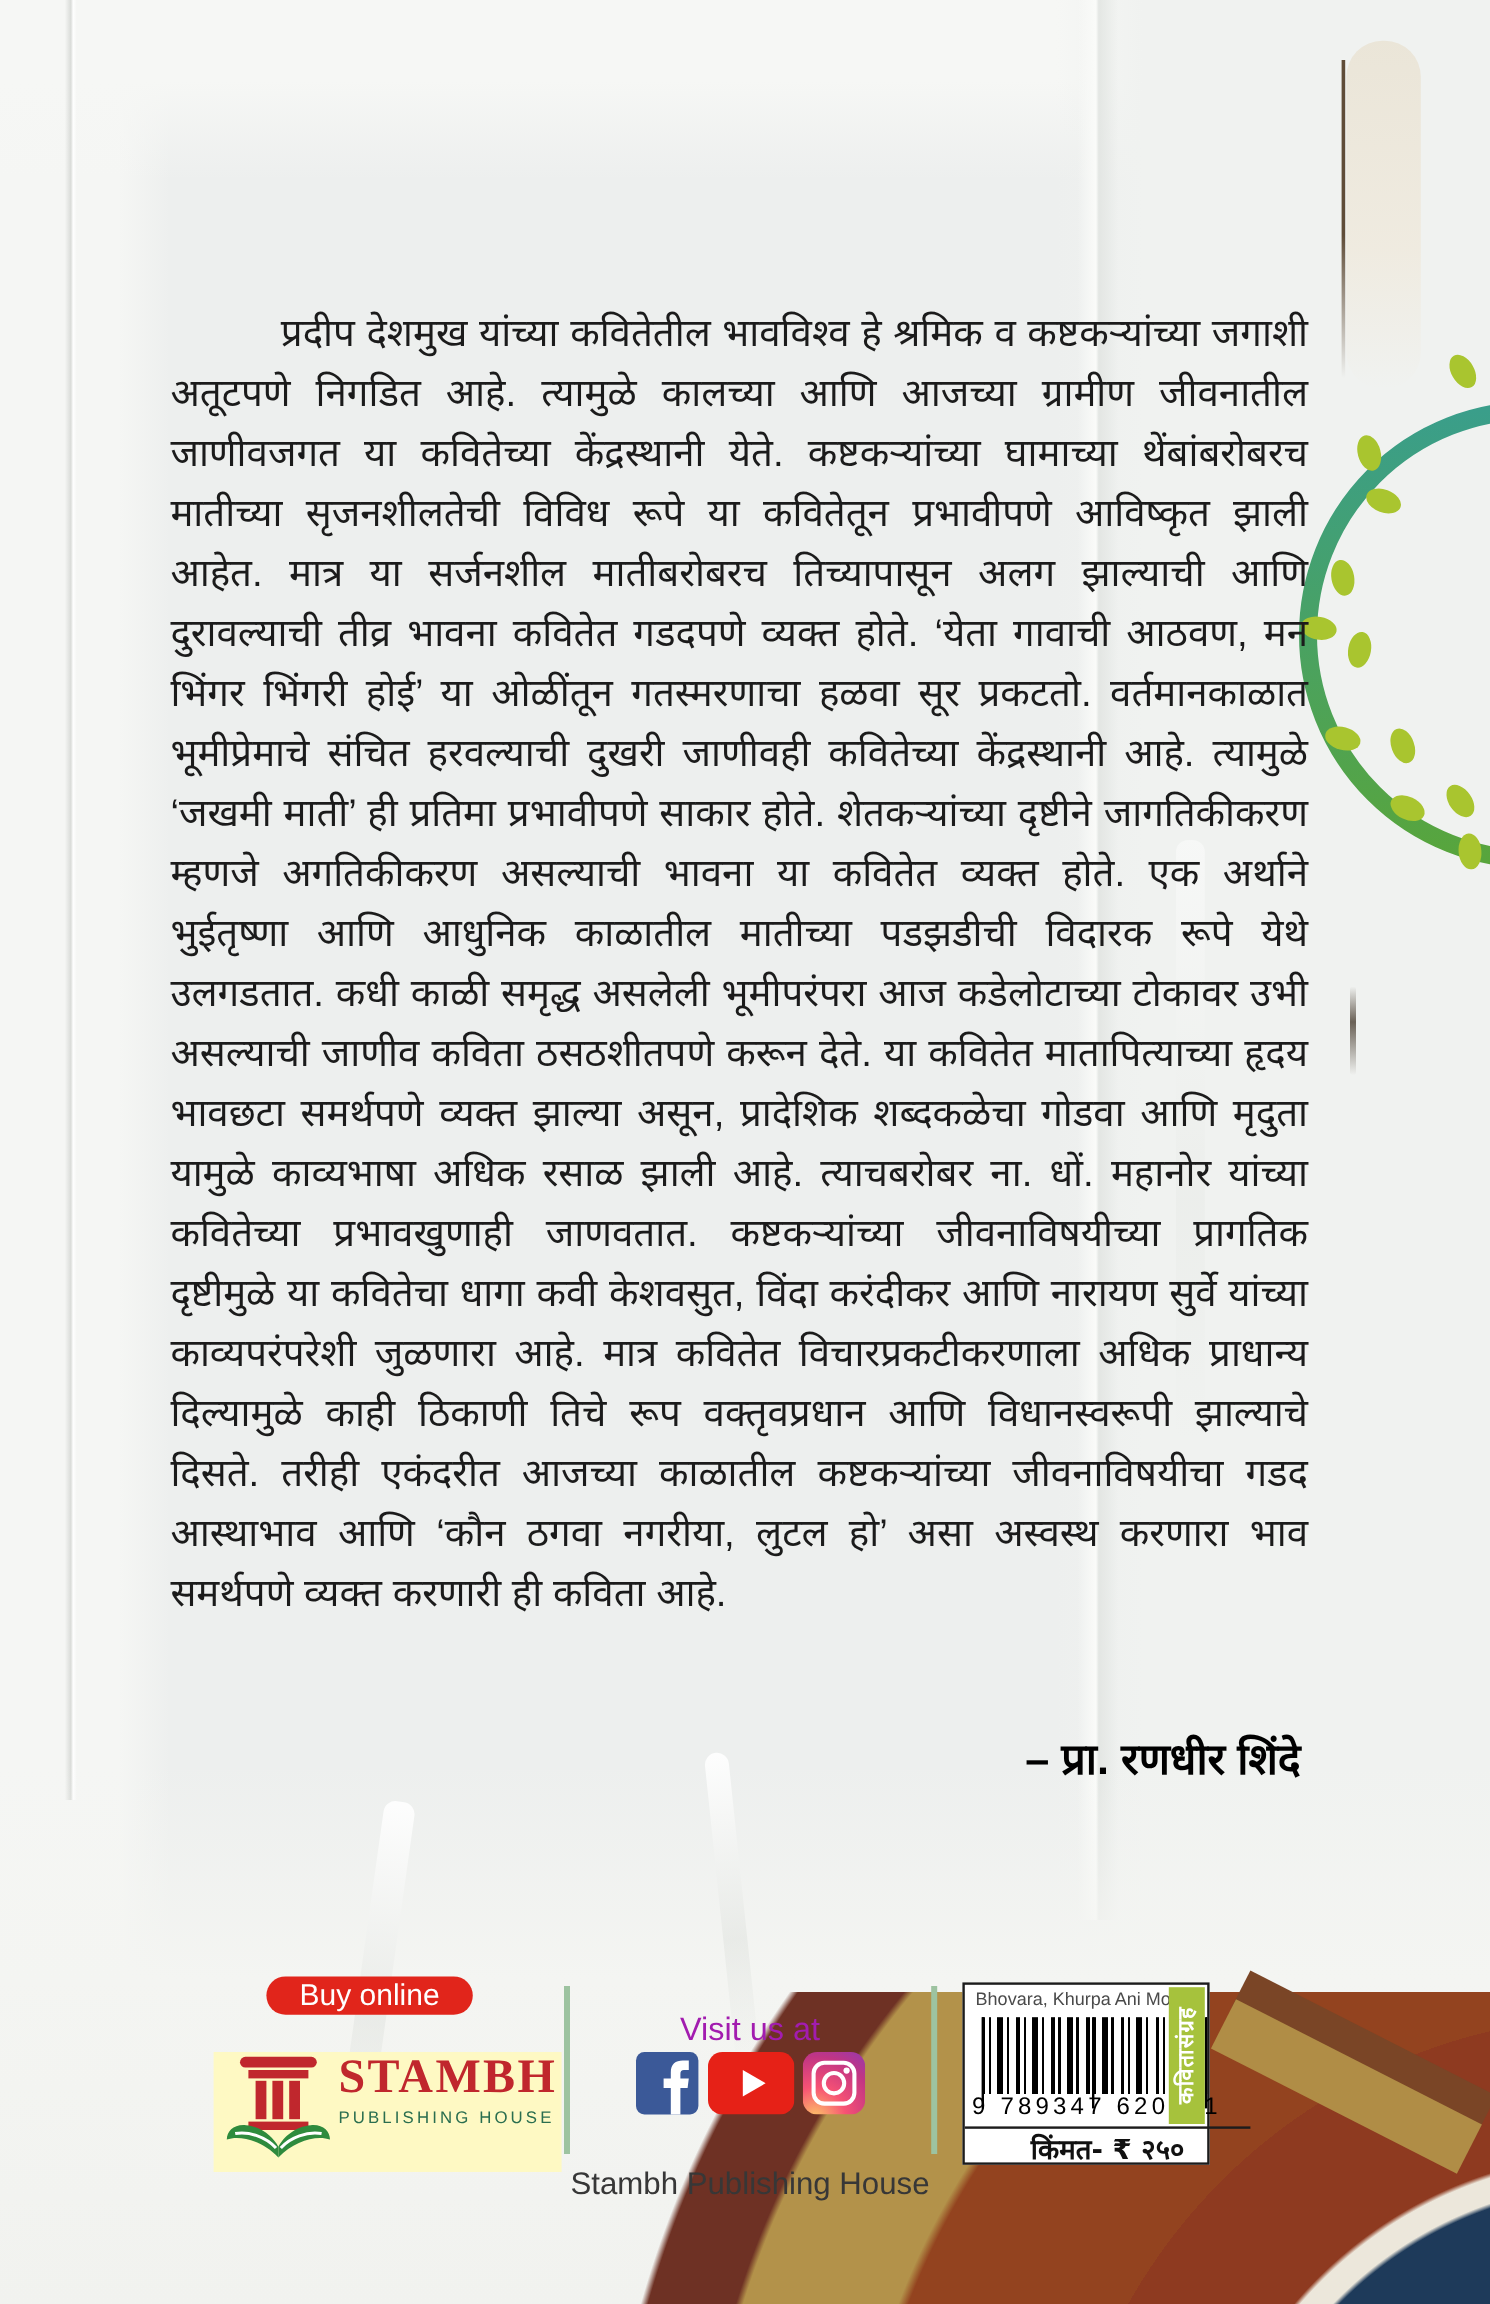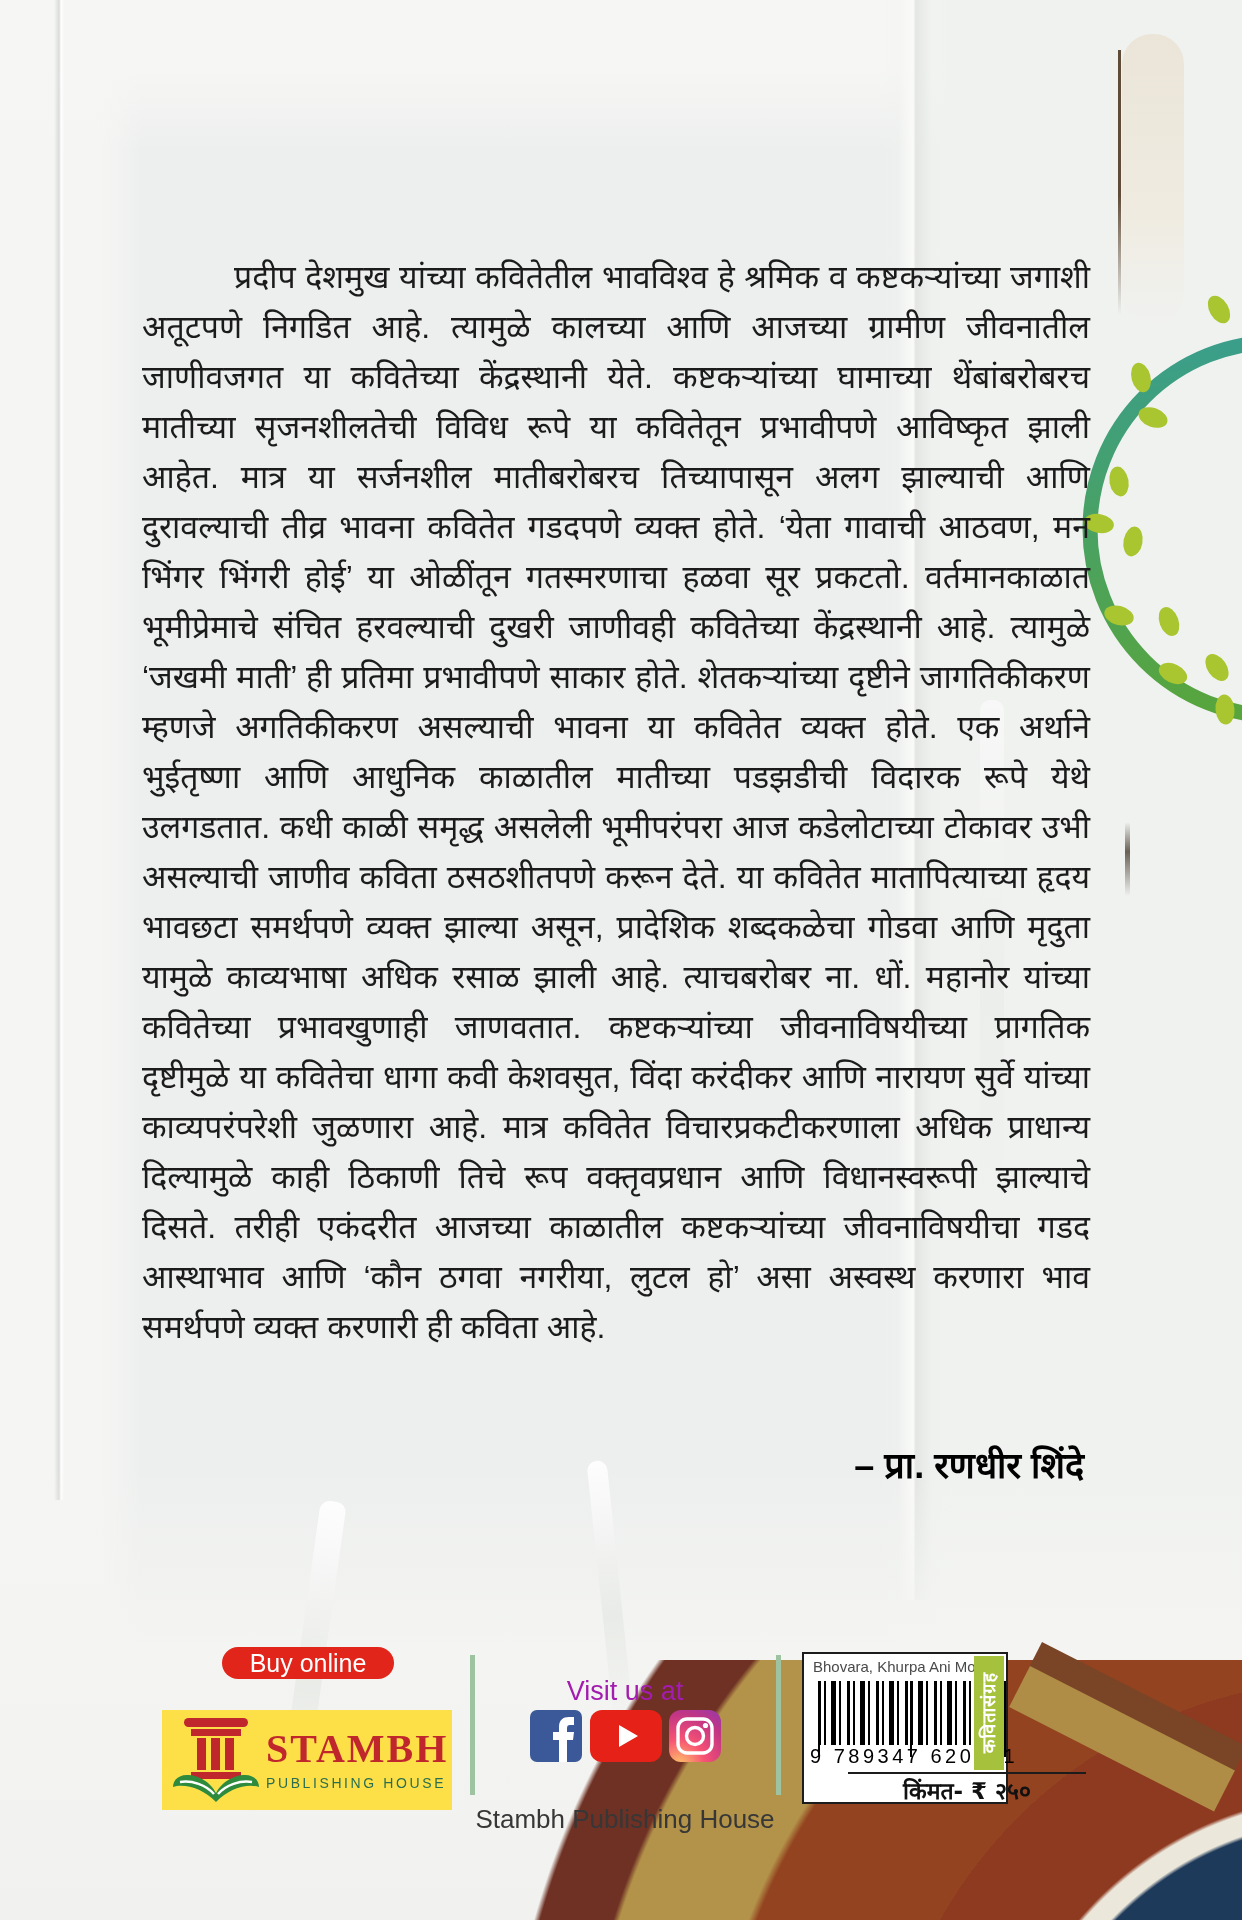--- a/index.html
+++ b/index.html
@@ -64,22 +64,22 @@
     font-size:36px;font-weight:bold;color:#000000;
     font-family:Liberation Sans, sans-serif;
   }
   
   .black-bar{position:absolute;left:162px;top:1668px;width:290px;height:42px;
     background:#1d1b1a;color:#fff;display:flex;align-items:center;justify-content:center;
     font-family:"Liberation Sans",sans-serif;font-size:26px;letter-spacing:.5px;}
   .buy-pill{position:absolute;left:222px;top:1647px;width:172px;height:32px;
     background:#e1251b;border-radius:16px;color:#fff;display:flex;align-items:center;justify-content:center;
     font-family:Liberation Sans, sans-serif;font-size:25px;}
-  .logo-box{position:absolute;left:162px;top:1710px;width:290px;height:100px;background:#fde047;
-    display:flex;align-items:center;}
+  .logo-box{position:absolute;left:178px;top:1710px;width:290px;height:100px;background:#fef9c3;
+    display:flex;align-items:flex-start;}
   .logo-icon{margin-left:8px;width:92px;height:92px;}
   .logo-words{display:flex;flex-direction:column;margin-left:4px;}
   .logo-name{font-family:"Liberation Serif",serif;font-weight:bold;font-size:40px;color:#c0272d;letter-spacing:2px;line-height:40px;}
   .logo-tag{font-family:"Liberation Sans",sans-serif;font-weight:normal;font-size:14px;color:#2a6e4f;letter-spacing:2.6px;margin-top:6px;}
   
   .divider{position:absolute;width:5px;height:140px;background:#9dc3a0;top:1655px;}
   .visit-label{position:absolute;left:470px;top:1676px;width:310px;text-align:center;
     font-family:"Liberation Sans",sans-serif;font-size:27px;color:#a21caf;}
   .social-row{position:absolute;left:470px;top:1708px;width:310px;height:56px;
     display:flex;align-items:center;justify-content:center;gap:7px;}
@@ -96,21 +96,21 @@
   .guard{position:absolute;top:27px;width:2px;height:76px;background:#000;}
   .bk-digits{position:absolute;left:6px;top:91px;width:200px;text-align:center;
     font-family:"Liberation Sans",sans-serif;font-size:20px;letter-spacing:3.5px;color:#000;
     background:transparent;white-space:nowrap;}
   .cat-strip{position:absolute;right:2px;top:2px;width:30px;height:114px;background:#a6c23c;
     display:flex;align-items:center;justify-content:center;}
   .cat-text{writing-mode:vertical-rl;transform:rotate(180deg);
     font-family:"DejaVu Sans",sans-serif;font-size:18px;font-weight:bold;color:#fff;letter-spacing:1px;}
   .price-row{position:absolute;left:0;top:118px;width:238px;height:32px;border-top:2px solid #1c1c1c;
     display:flex;align-items:center;justify-content:center;
-    font-family:"DejaVu Sans",sans-serif;font-size:23px;font-weight:bold;color:#111;margin-left:44px;}
+    font-family:"DejaVu Sans",sans-serif;font-size:23px;font-weight:bold;color:#111;}
 </style>
 </head>
 <body>
 
 <div id="cover">
 
   <div class="tex left-band"></div>
   <div class="tex top-band"></div>
   <div class="tex right-col"></div>
   <div class="tex fold-line"></div>

